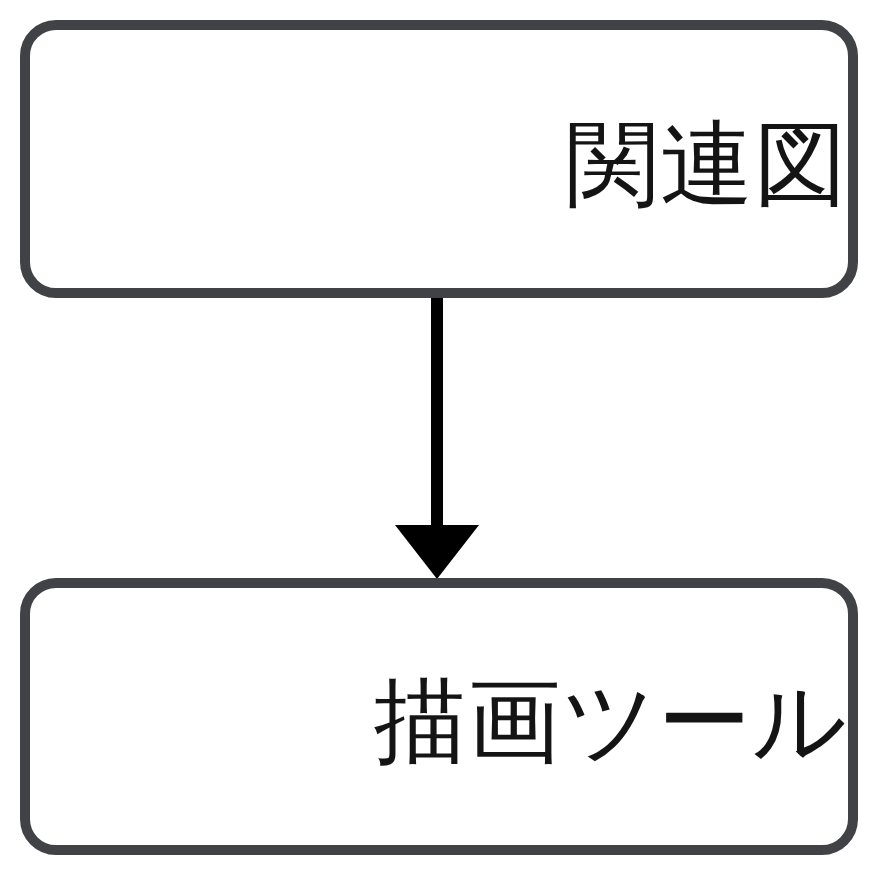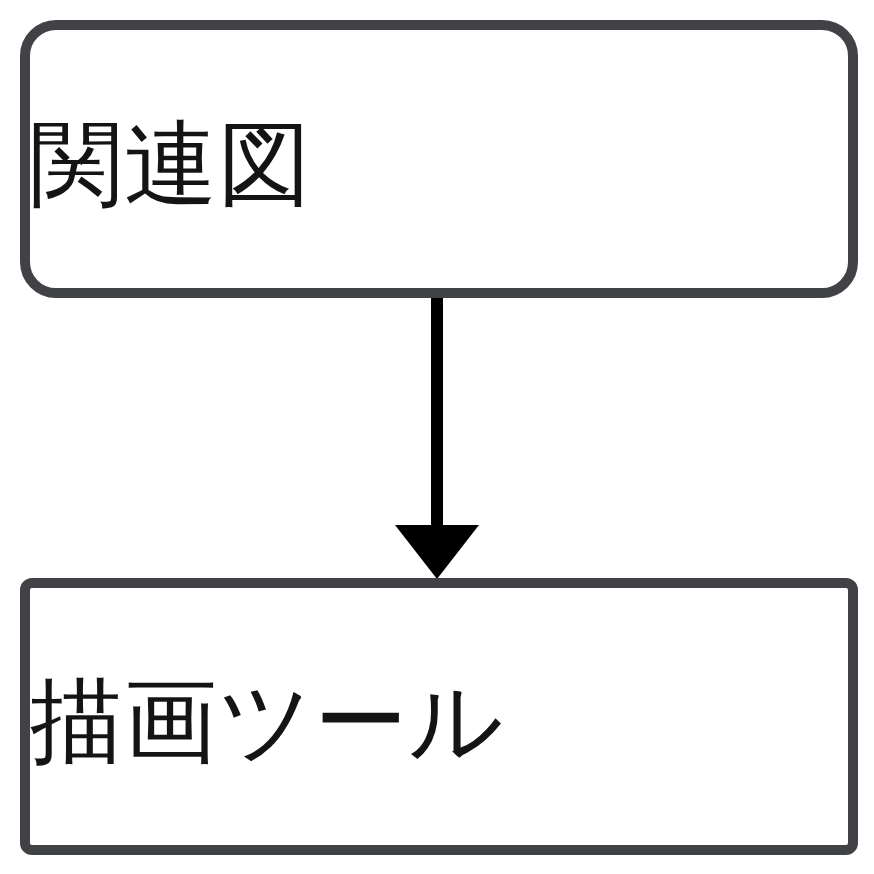--- a/index.html
+++ b/index.html
@@ -18,30 +18,29 @@
   .node {
     position: absolute;
     left: 20px;
     width: 838px;
     box-sizing: border-box;
     background: #ffffff;
     border: 10px solid #404245;
     border-radius: 36px;
     display: flex;
     align-items: center;
-    justify-content: flex-start;
+    justify-content: flex-end;
   }
   .node-top {
     top: 20px;
     height: 278px;
   }
   .node-bottom {
     top: 578px;
     height: 277px;
-    border-radius: 12px;
   }
   .node-label {
     font-size: 93px;
     font-weight: 400;
     color: #141414;
     letter-spacing: 1px;
     line-height: 1;
     transform: translateY(5px);
     white-space: nowrap;
   }

